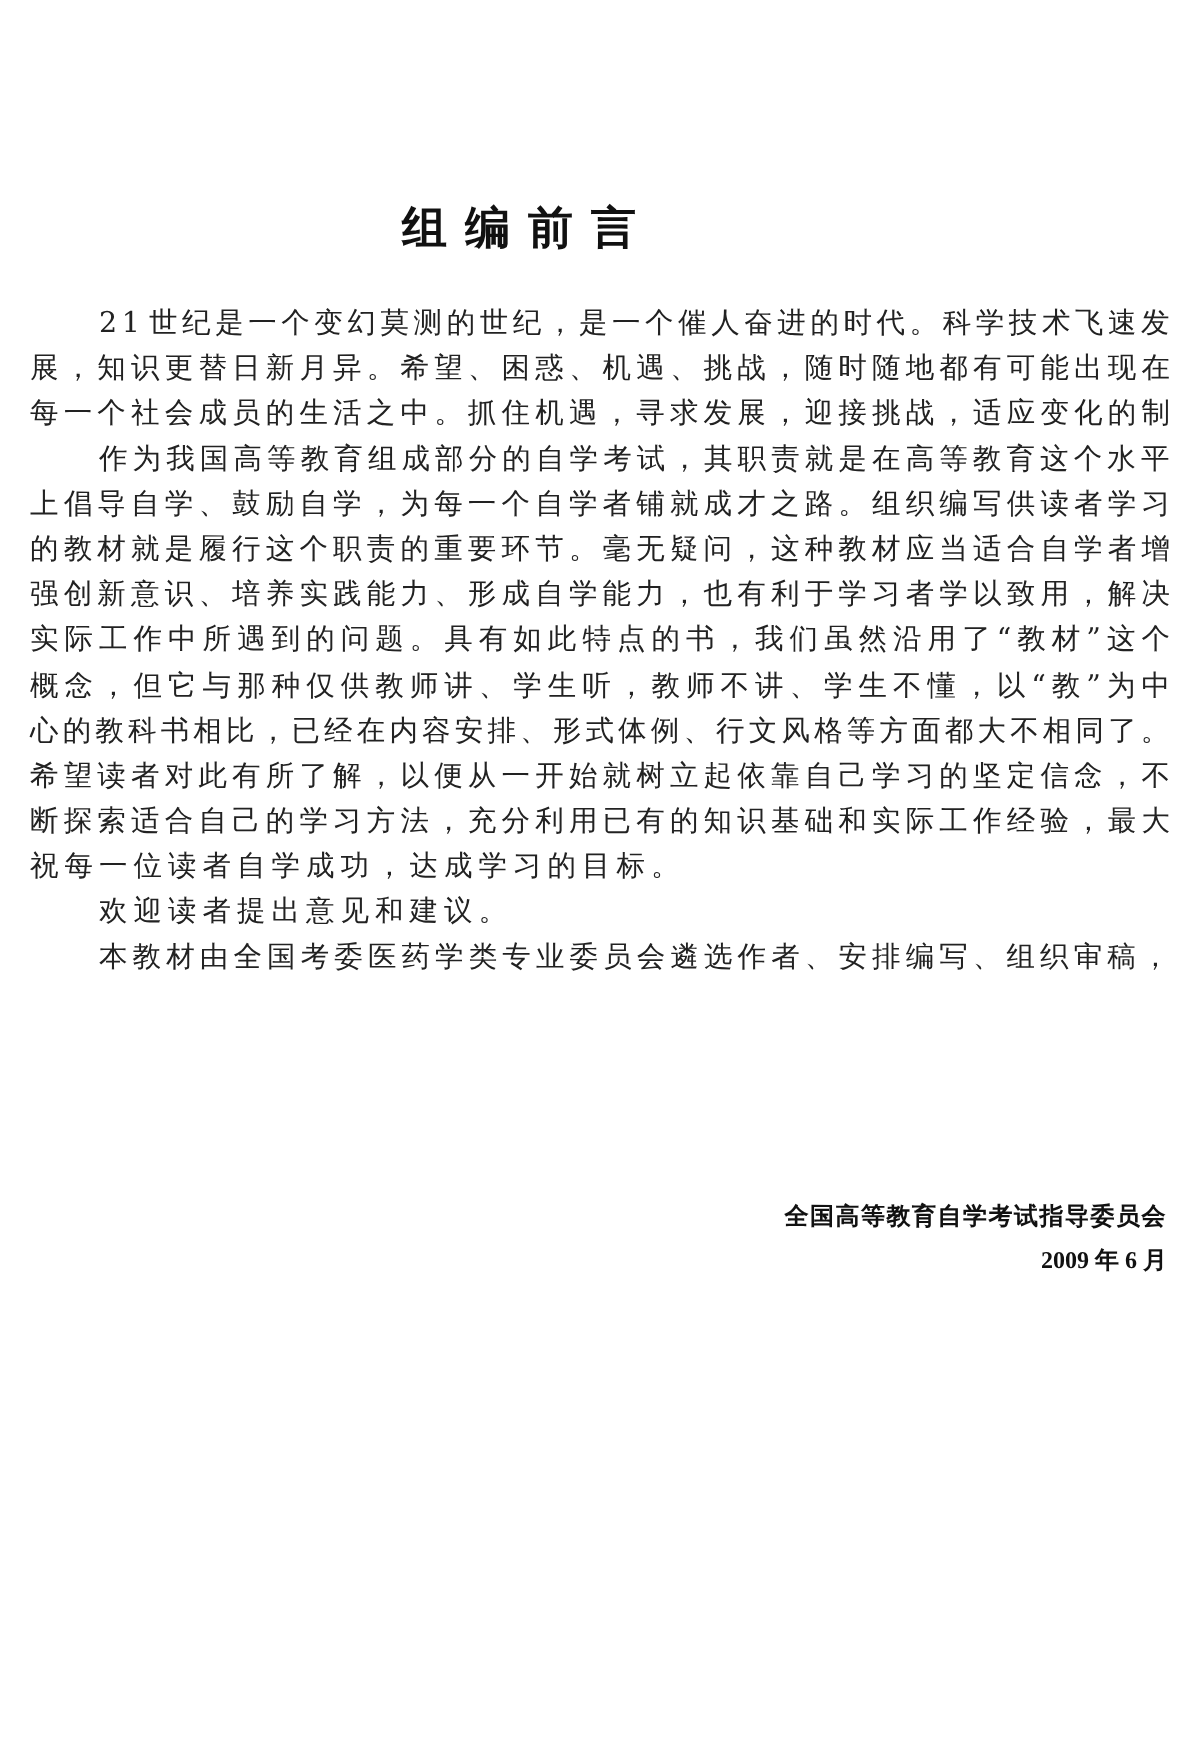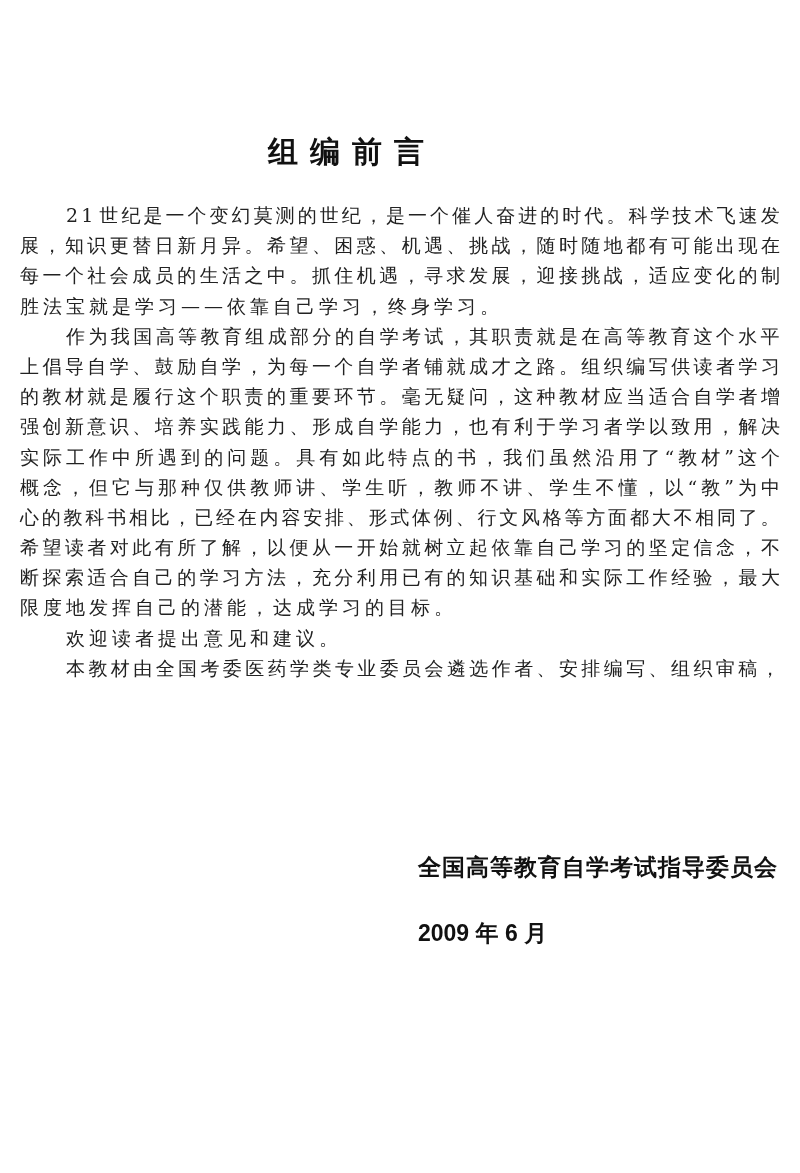--- a/index.html
+++ b/index.html
@@ -48,37 +48,36 @@
     .line.last {
       text-align-last: left;
       letter-spacing: 4px;
     }
     .line.indent {
       padding-left: 46px;
     }
     .signature {
       position: absolute;
       right: 22px;
-      top: 852px;
-      text-align: left;
+      top: 796px;
+      text-align: right;
       font-family: "DejaVu Sans", "Liberation Sans", sans-serif;
       font-weight: bold;
-      font-size: 23px;
+      font-size: 16px;
       color: #111;
     }
     .signature .org {
       display: block;
       line-height: 30px;
       letter-spacing: 1px;
     }
     .signature .date {
       display: block;
       line-height: 30px;
-      font-family: Liberation Sans, sans-serif;
-      margin-top: 36px;
+      font-family: Liberation Serif, serif;
     }
   </style>
 </head>
 <body>
 
 <h1 class="title">组编前言</h1>
 
 <div class="body-text">
 
   <div>
@@ -183,21 +182,20 @@
         <span>挑</span>
         <span>战</span>
         <span>，</span>
         <span>适</span>
         <span>应</span>
         <span>变</span>
         <span>化</span>
         <span>的</span>
         <span>制</span>
       </span>
-    <span class="line last">胜法宝就是学习——依靠自己学习，终身学习。</span>
   </div>
 
   <div>
     <span class="line indent" style="display: flex; justify-content: space-between;">
         <span>作</span>
         <span>为</span>
         <span>我</span>
         <span>国</span>
         <span>高</span>
         <span>等</span>
@@ -510,21 +508,21 @@
         <span>实</span>
         <span>际</span>
         <span>工</span>
         <span>作</span>
         <span>经</span>
         <span>验</span>
         <span>，</span>
         <span>最</span>
         <span>大</span>
       </span>
-    <span class="line last">限度地发挥自己的潜能，达成学习的目标。</span>
+    <span class="line last">祝每一位读者自学成功，达成学习的目标。</span>
   </div>
 
   <div>
     <span class="line indent last">欢迎读者提出意见和建议。</span>
   </div>
 
   <div>
     <span class="line indent" style="display: flex; justify-content: space-between;">
         <span>本</span>
         <span>教</span>

